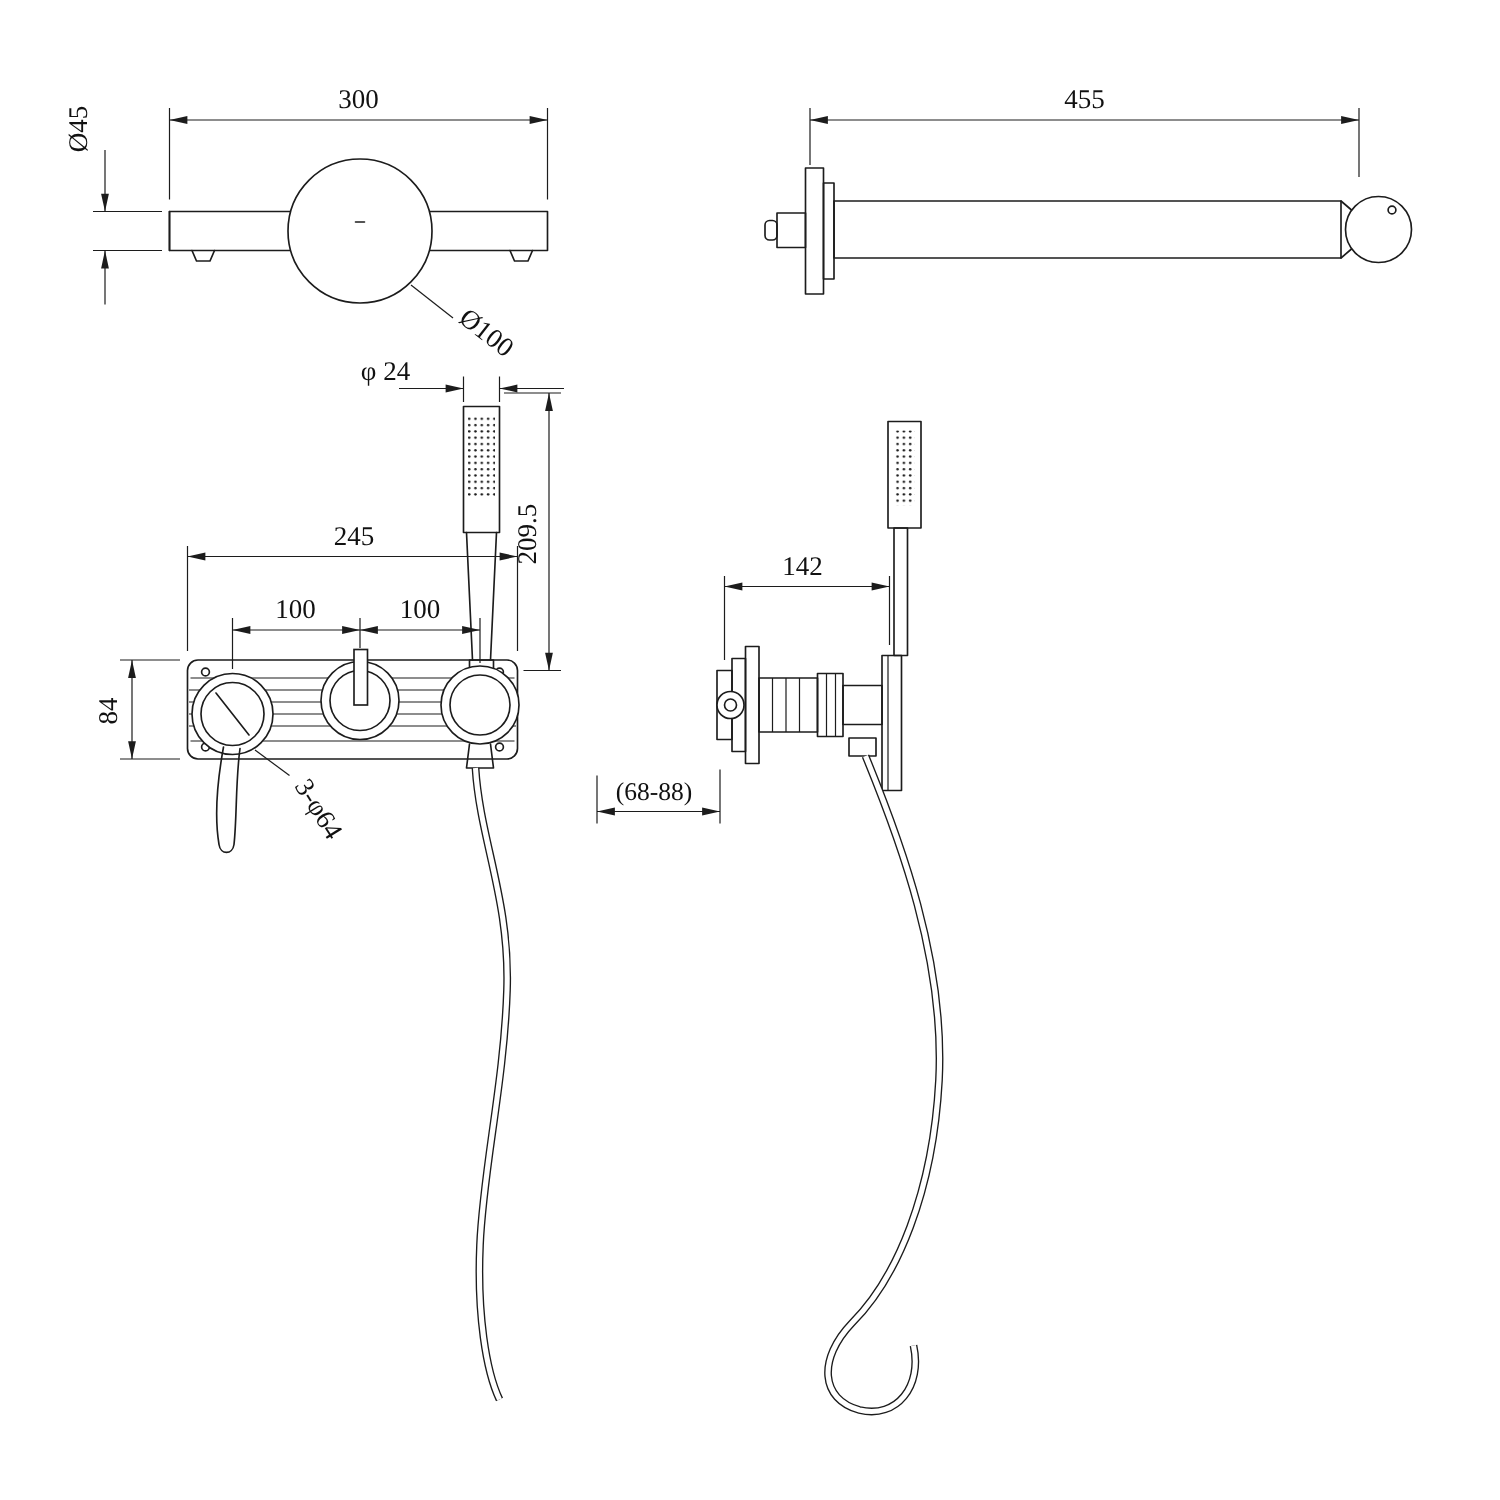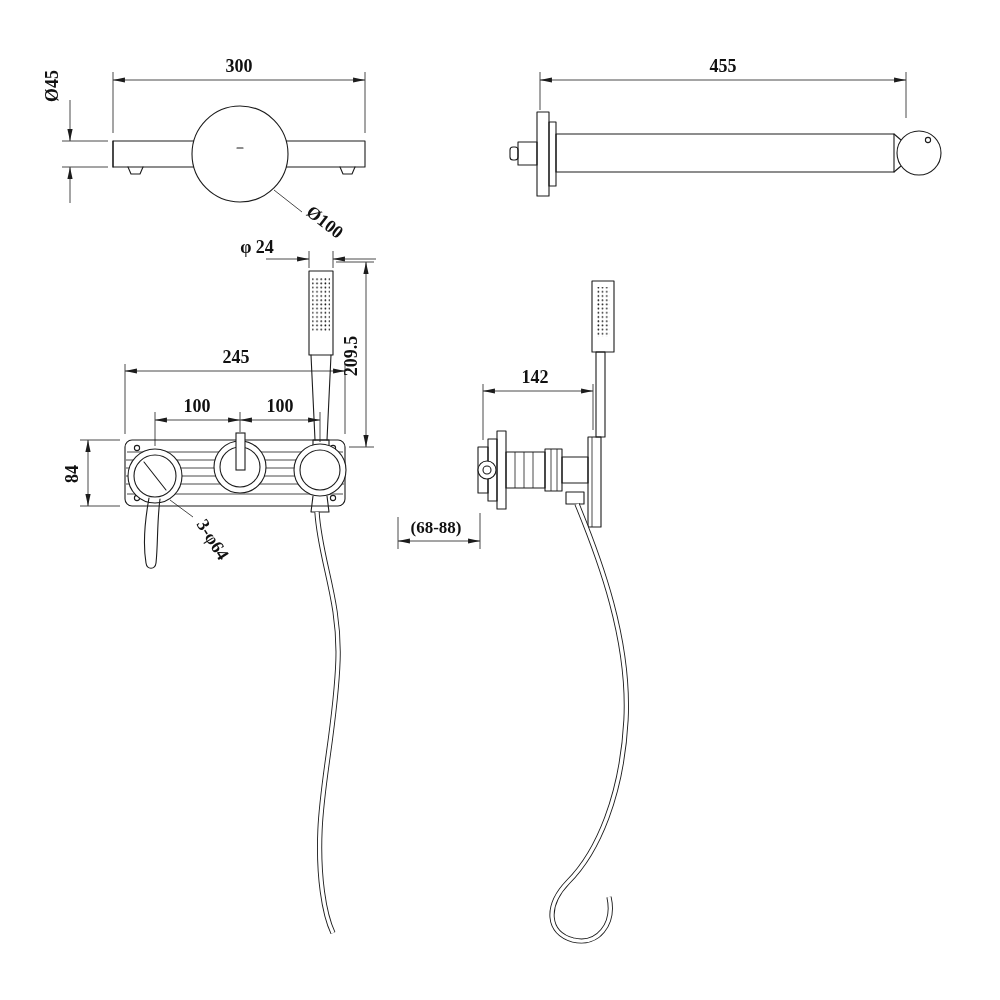--- a/index.html
+++ b/index.html
@@ -1,16 +1,16 @@
 <!DOCTYPE html>
 <html><head>
 <meta charset="utf-8">
 <style>
   html,body{margin:0;padding:0;background:#ffffff;}
-  .page{width:1000px;height:1000px;position:relative;background:#fff;overflow:hidden;font-weight:bold;}
+  .page{width:1000px;height:1000px;position:relative;background:#fff;overflow:hidden;}
   svg{display:block;}
   .ln{fill:none;stroke:#1c1c1c;stroke-width:1.1;stroke-linejoin:round;stroke-linecap:round;}
   .lnf{fill:#ffffff;stroke:#1c1c1c;stroke-width:1.1;}
   .thin{fill:none;stroke:#1c1c1c;stroke-width:0.8;}
   .dimln{fill:none;stroke:#1c1c1c;stroke-width:0.8;}
   .hose-outer{fill:none;stroke:#1c1c1c;stroke-width:5.2;}
   .hose-inner{fill:none;stroke:#ffffff;stroke-width:3.4;}
   .t{font-family:"Liberation Serif", serif;font-size:18px;fill:#111;stroke:none;}
   .ts{font-family:"Liberation Serif", serif;font-size:17px;fill:#111;stroke:none;}
 </style>

